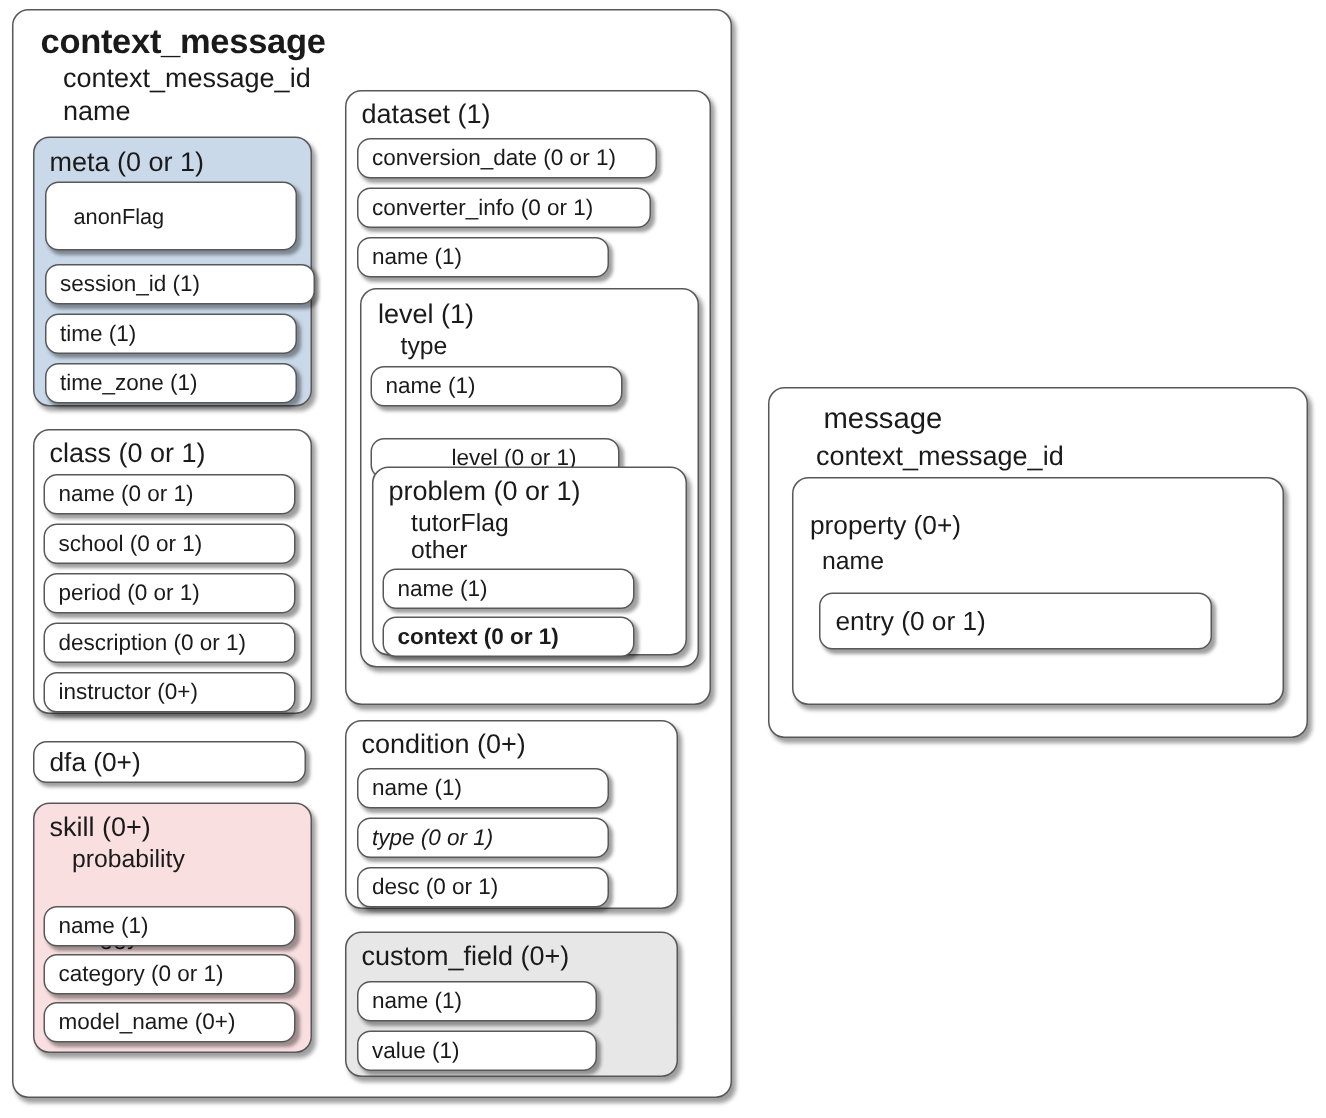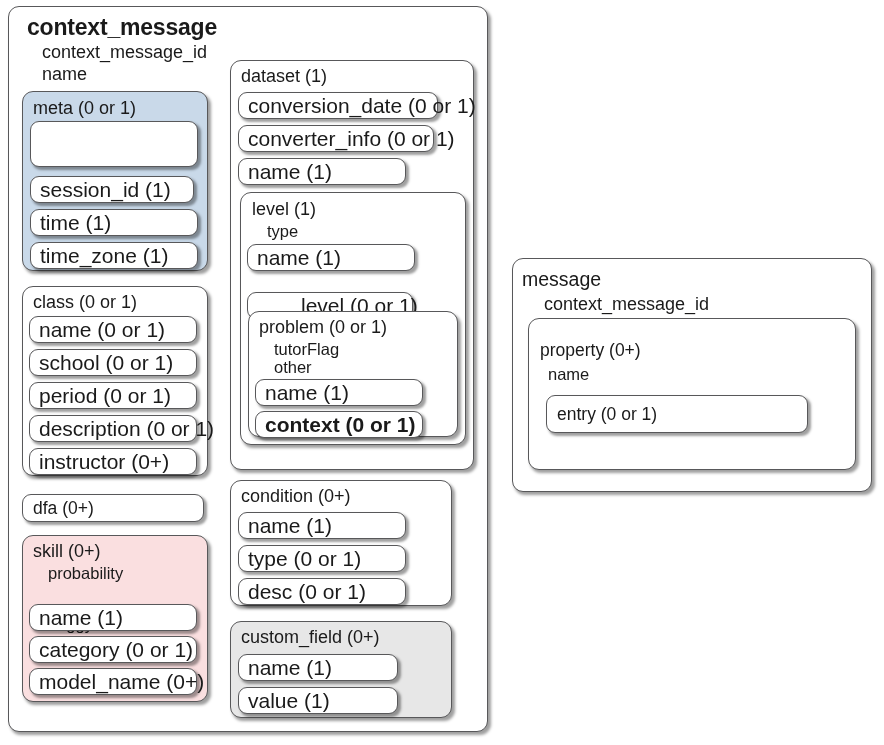--- a/index.html
+++ b/index.html
@@ -65,21 +65,21 @@
     position: absolute;
     font-size: 18px;
     white-space: nowrap;
   }
   .attr-md {
     position: absolute;
     font-size: 16.5px;
     white-space: nowrap;
   }
   .pill-label {
-    font-size: 21px;
+    font-size: 15px;
     padding-left: 9px;
     white-space: nowrap;
   }
   .pill-label-lg {
     font-size: 17.5px;
     padding-left: 10px;
     white-space: nowrap;
   }
   .pill-attr {
     font-size: 14.5px;
@@ -100,23 +100,24 @@
 </div>
 
 <div class="title-xl" style="left:27px; top:14px;">context_message</div>
 <div class="attr-lg" style="left:42px; top:42px;">context_message_id</div>
 <div class="attr-lg" style="left:42px; top:64px;">name</div>
 
 <div class="box tint-blue" style="left:22px; top:91px; width:186px; height:180px;"></div>
 <div class="box-head" style="left:33px; top:98px;">meta (0 or 1)</div>
 
 <div class="pill" style="left:30px; top:121px; width:168px; height:46px;">
-</div>
-
-<div class="pill" style="left:30px; top:176px; width:164px; height:27px;">
+  <span class="pill-attr">anonFlag</span>
+</div>
+
+<div class="pill" style="left:30px; top:176px; width:180px; height:27px;">
   <span class="pill-label">session_id (1)</span>
 </div>
 
 <div class="pill" style="left:30px; top:209px; width:168px; height:27px;">
   <span class="pill-label">time (1)</span>
 </div>
 
 <div class="pill" style="left:30px; top:242px; width:168px; height:27px;">
   <span class="pill-label">time_zone (1)</span>
 </div>
@@ -194,39 +195,39 @@
 <div class="pill" style="left:255px; top:411px; width:168px; height:27px;font-weight:bold;">
   <span class="pill-label">context (0 or 1)</span>
 </div>
 
 <div class="box" style="left:230px; top:480px; width:222px; height:126px;"></div>
 <div class="box-head" style="left:241px; top:486px;">condition (0+)</div>
 
 <div class="pill" style="left:238px; top:512px; width:168px; height:27px;">
   <span class="pill-label">name (1)</span>
 </div>
-<div class="pill" style="left:238px; top:545px; width:168px; height:27px;">
+<div class="pill" style="left:238px; top:545px; width:168px; height:27px;font-style:italic;">
   <span class="pill-label">type (0 or 1)</span>
 </div>
 <div class="pill" style="left:238px; top:578px; width:168px; height:27px;">
   <span class="pill-label">desc (0 or 1)</span>
 </div>
 
 <div class="box tint-gray" style="left:230px; top:621px; width:222px; height:97px;"></div>
 <div class="box-head" style="left:241px; top:627px;">custom_field (0+)</div>
 
 <div class="pill" style="left:238px; top:654px; width:160px; height:27px;">
   <span class="pill-label">name (1)</span>
 </div>
 <div class="pill" style="left:238px; top:687px; width:160px; height:27px;justify-content:center;">
   <span class="pill-label">value (1)</span>
 </div>
 
 <div class="box" style="left:512px; top:258px; width:360px; height:234px;"></div>
-<div class="title-lg" style="left:522px; top:268px;">message</div>
+<div class="title-lg" style="left:549px; top:268px;">message</div>
 <div class="attr-lg" style="left:544px; top:294px;">context_message_id</div>
 
 <div class="box" style="left:528px; top:318px; width:328px; height:152px;"></div>
 <div class="title-md" style="left:540px; top:340px;">property (0+)</div>
 <div class="attr-md" style="left:548px; top:365px;">name</div>
 
 <div class="pill" style="left:546px; top:395px; width:262px; height:38px;">
   <span class="pill-label-lg">entry (0 or 1)</span>
 </div>
 

